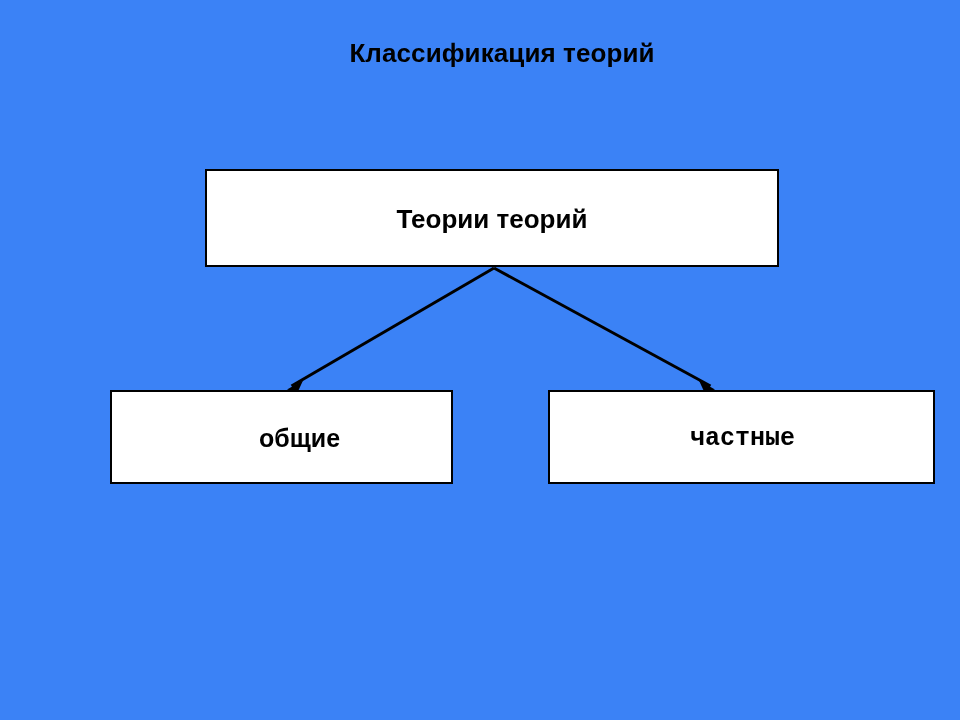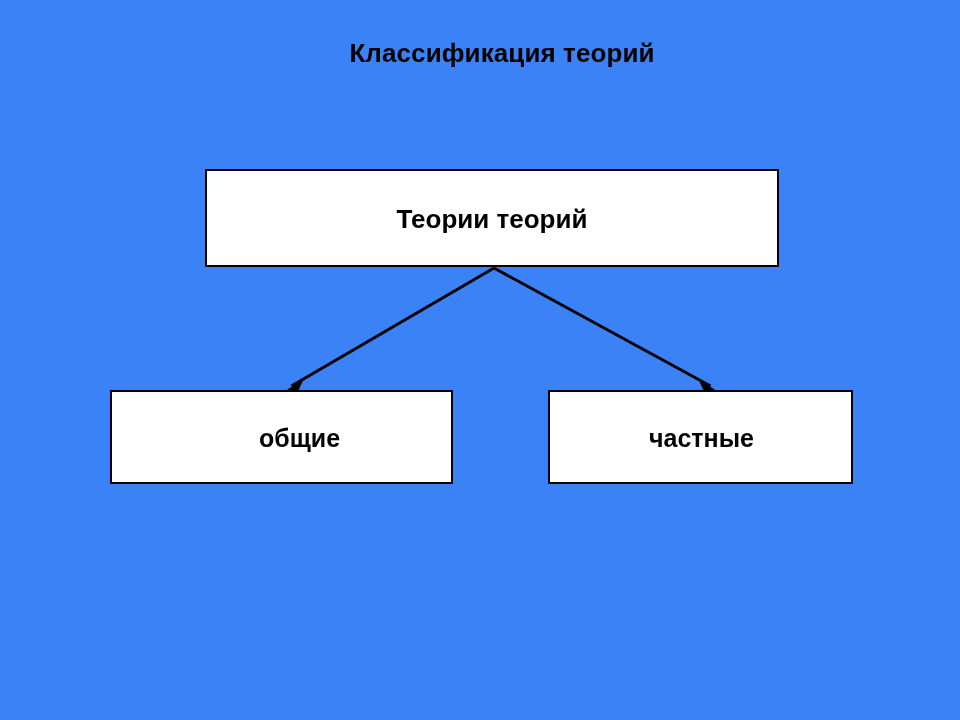--- a/index.html
+++ b/index.html
@@ -63,22 +63,23 @@
     padding-left: 34px;
   }
   #node-general .node-label {
     position: relative;
     top: 1px;
     left: 1px;
   }
   #node-specific {
     left: 548px;
     top: 390px;
-    width: 305px;
+    width: 387px;
     height: 94px;
+    font-family: Liberation Mono, monospace;
   }
   #node-specific .node-label {
     position: relative;
     top: 1px;
     left: 1px;
   }
   #connector-layer {
     position: absolute;
     left: 0;
     top: 0;

